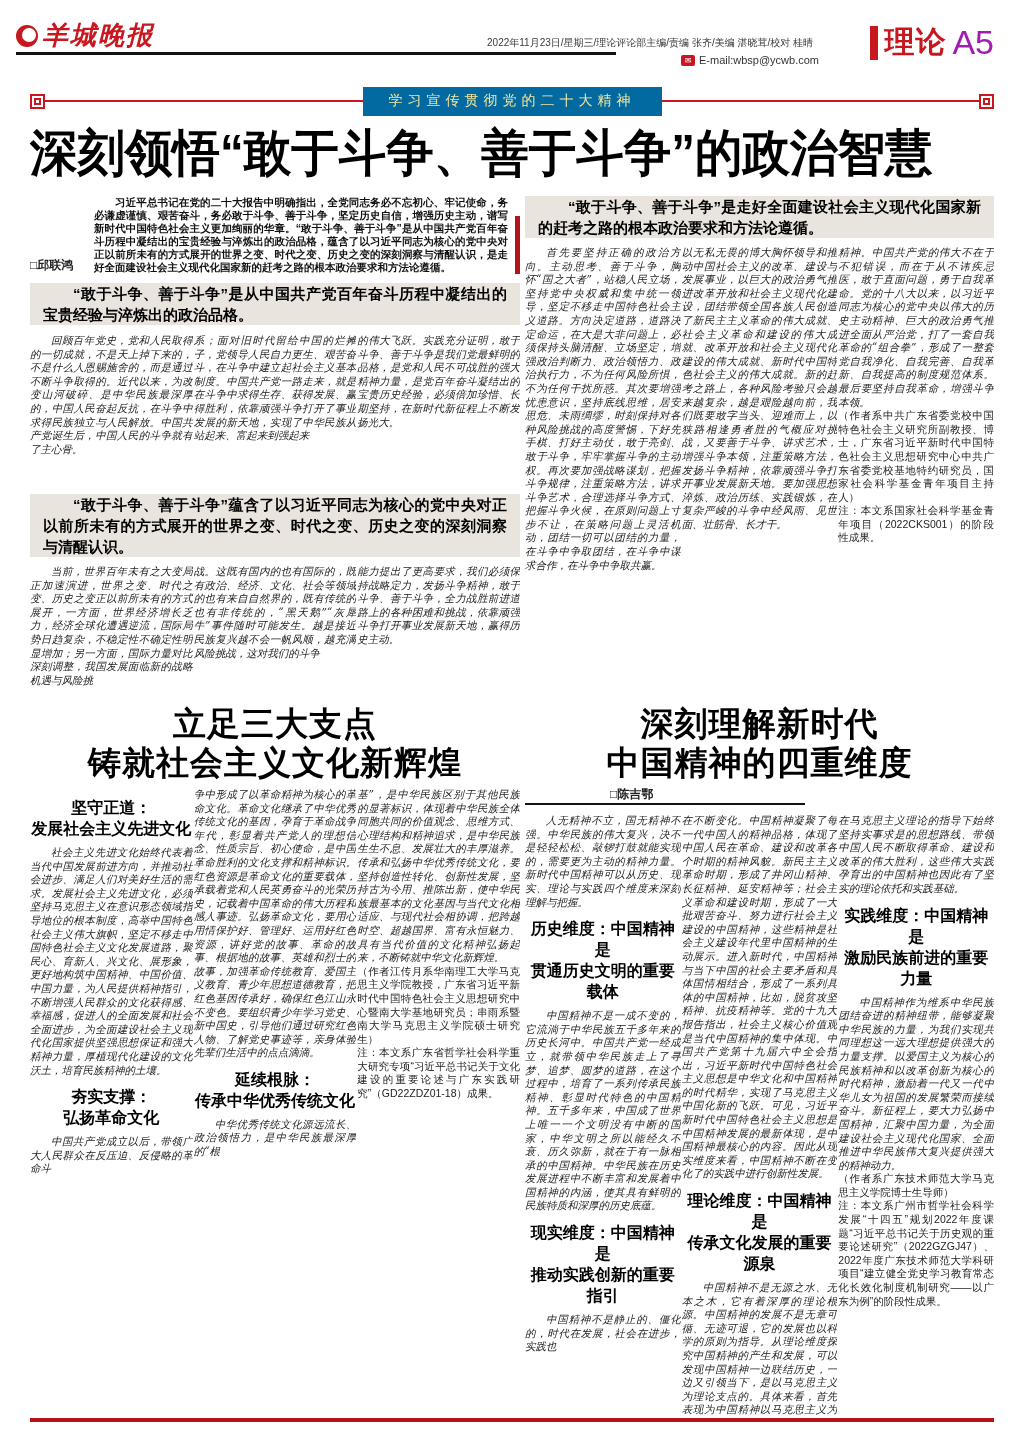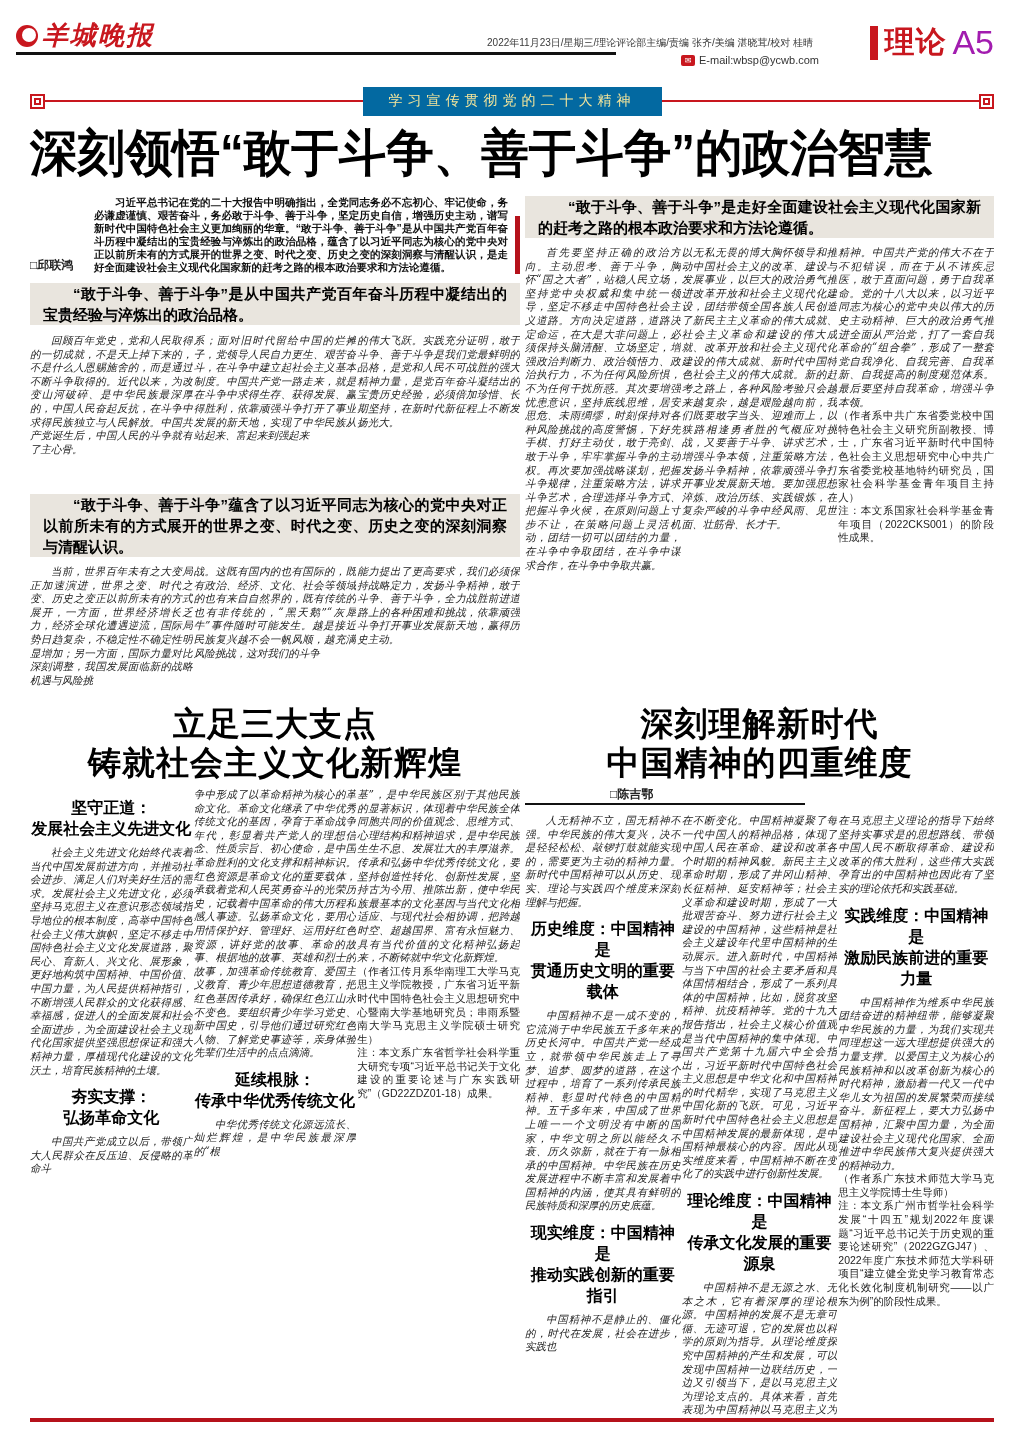--- a/index.html
+++ b/index.html
@@ -154,21 +154,21 @@
 发展社会主义先进文化</div>
         <p>社会主义先进文化始终代表着当代中国发展前进方向，并推动社会进步、满足人们对美好生活的需求。发展社会主义先进文化，必须坚持马克思主义在意识形态领域指导地位的根本制度，高举中国特色社会主义伟大旗帜，坚定不移走中国特色社会主义文化发展道路，聚民心、育新人、兴文化、展形象，更好地构筑中国精神、中国价值、中国力量，为人民提供精神指引，不断增强人民群众的文化获得感、幸福感，促进人的全面发展和社会全面进步，为全面建设社会主义现代化国家提供坚强思想保证和强大精神力量，厚植现代化建设的文化沃土，培育民族精神的土壤。</p>
         <div class="colhead">夯实支撑：
 弘扬革命文化</div>
         <p>中国共产党成立以后，带领广大人民群众在反压迫、反侵略的革命斗</p>
       </div>
       <div class="col">
         <p class="cont">争中形成了以革命精神为核心的革命文化。革命文化继承了中华优秀传统文化的基因，孕育于革命战争年代，彰显着共产党人的理想信念、性质宗旨、初心使命，是中国革命胜利的文化支撑和精神标识。红色资源是革命文化的重要载体，承载着党和人民英勇奋斗的光荣历史，记载着中国革命的伟大历程和感人事迹。弘扬革命文化，要用心用情保护好、管理好、运用好红色资源，讲好党的故事、革命的故事、根据地的故事、英雄和烈士的故事，加强革命传统教育、爱国主义教育、青少年思想道德教育，把红色基因传承好，确保红色江山永不变色。要组织青少年学习党史、新中国史，引导他们通过研究红色人物、了解党史事迹等，亲身体验先辈们生活中的点点滴滴。</p>
         <div class="colhead">延续根脉：
 传承中华优秀传统文化</div>
-        <p>中华优秀传统文化源远流长、灿烂辉煌，是中华民族最深厚的“根</p>
+        <p>中华优秀传统文化源远流长、政治领悟力，是中华民族最深厚的“根</p>
       </div>
       <div class="col">
         <p class="cont">基”，是中华民族区别于其他民族的显著标识，体现着中华民族全体同胞共同的价值观念、思维方式、心理结构和精神追求，是中华民族生生不息、发展壮大的丰厚滋养。传承和弘扬中华优秀传统文化，要坚持创造性转化、创新性发展，坚持古为今用、推陈出新，使中华民族最基本的文化基因与当代文化相适应、与现代社会相协调，把跨越时空、超越国界、富有永恒魅力、具有当代价值的文化精神弘扬起来，不断铸就中华文化新辉煌。</p>
         <p class="cont note">（作者江传月系华南理工大学马克思主义学院教授，广东省习近平新时代中国特色社会主义思想研究中心暨南大学基地研究员；串雨系暨南大学马克思主义学院硕士研究生）</p>
         <p class="cont note">注：本文系广东省哲学社会科学重大研究专项“习近平总书记关于文化建设的重要论述与广东实践研究”（GD22ZDZ01-18）成果。</p>
       </div>
     </div>
   </div>
 
   <div class="bottom-art ba-right">

